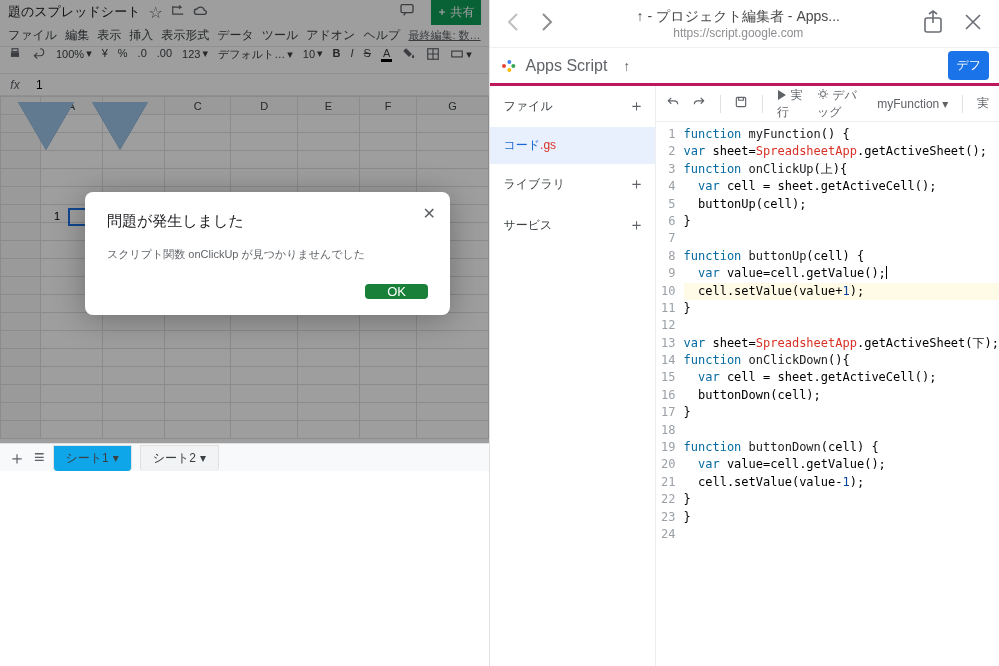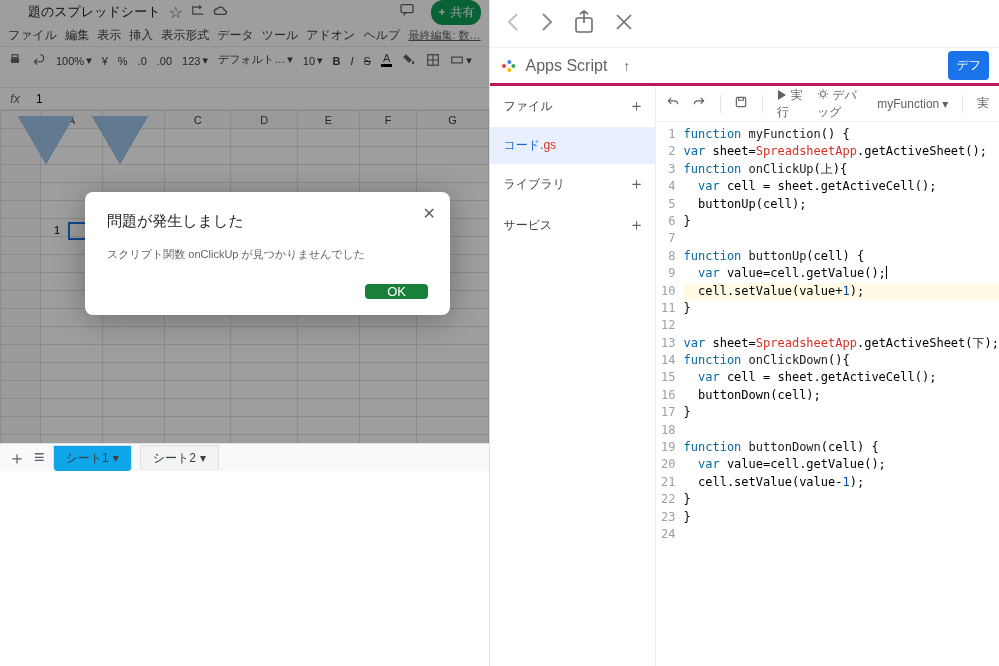--- a/index.html
+++ b/index.html
@@ -3,28 +3,28 @@
 <meta charset="utf-8">
 <style>
 * { box-sizing: border-box; margin: 0; padding: 0; }
 body { font-family: -apple-system, "Helvetica Neue", Arial, sans-serif; width: 999px; height: 666px; overflow: hidden; display: flex; background: #fff; }
 
 
 .sheets { position: relative; width: 500px; height: 666px; background: #fff; }
 .sheets .mask { position: absolute; inset: 0; background: rgba(0,0,0,0.38); pointer-events: none; z-index: 2; }
 .sheets .mask-white { position: absolute; left: 0; right: 0; bottom: 0; height: 195px; background: #fff; z-index: 3; }
 .sheets .sh-header { height: 24px; display: flex; align-items: center; padding: 0 8px; gap: 8px; }
-.sheets .title { font-size: 13px; color: #202124; white-space: nowrap; margin-left: 20px; }
+.sheets .title { font-size: 13px; color: #202124; white-space: nowrap; }
 .sheets .icon { color: #5f6368; cursor: pointer; }
 .sheets .sh-header .right-icons { margin-left: auto; display: flex; gap: 16px; align-items: center; }
-.sheets .share-btn { background: #0f9d58; color: #fff; border-radius: 12px; padding: 4px 6px; font-size: 12px; font-weight: 500; }
+.sheets .share-btn { background: #0f9d58; color: #fff; border-radius: 0; padding: 4px 6px; font-size: 12px; font-weight: 500; }
 .sheets .menu { display: flex; gap: 8px; padding: 0 8px; height: 22px; align-items: center; }
 .sheets .menu span { font-size: 12px; color: #3c4043; cursor: pointer; }
 .sheets .menu .edit-info { margin-left: auto; font-size: 11px; color: #5f6368; text-decoration: underline; }
-.sheets .toolbar { display: flex; align-items: flex-end; gap: 10px; padding: 20px 8px; border-top: 1px solid #e8eaed; border-bottom: 1px solid #e8eaed; height: 28px; }
+.sheets .toolbar { display: flex; align-items: flex-start; gap: 10px; padding: 0 8px; border-top: 1px solid #e8eaed; border-bottom: 1px solid #e8eaed; height: 28px; }
 .sheets .toolbar .tb { font-size: 11px; color: #3c4043; display: inline-flex; align-items: center; gap: 2px; }
 .sheets .toolbar svg { display: block; }
 .sheets .formulabar { display: flex; align-items: center; border-bottom: 1px solid #e8eaed; height: 22px; }
 .sheets .fx { width: 30px; text-align: center; font-style: italic; font-size: 12px; color: #5f6368; }
 .sheets .fval { font-size: 12px; padding-left: 6px; }
 .sheets .grid { position: relative; background: #fff; }
 .sheets table { border-collapse: collapse; width: 100%; }
 .sheets th, .sheets td { border: 1px solid #e0e0e0; font-size: 11px; color: #3c4043; }
 .sheets th { background: #f8f9fa; height: 18px; font-weight: 400; }
 .sheets th.corner { width: 40px; }
@@ -382,20 +382,24 @@
 </div>
 
 <div class="script">
   <div class="navbar">
     <span class="back"><svg width="14" height="20" viewBox="0 0 12 20" fill="none" stroke="currentColor" stroke-width="2">
           <path d="M10 2L2 10l8 8"></path>
         </svg></span>
     <span class="fwd"><svg width="14" height="20" viewBox="0 0 12 20" fill="none" stroke="currentColor" stroke-width="2">
           <path d="M2 2l8 8-8 8"></path>
         </svg></span>
+    <div class="center">
+      <div class="ptitle">↑ - プロジェクト編集者 - Apps...</div>
+      <div class="purl">https://script.google.com</div>
+    </div>
     <span class="sharei"><svg width="20" height="24" viewBox="0 0 20 24" fill="none" stroke="currentColor" stroke-width="1.6">
           <path d="M10 1v12M6 4l4-3 4 3"></path>
           <rect x="2" y="8" width="16" height="14" rx="2"></rect>
         </svg></span>
     <span class="closei"><svg width="20" height="20" viewBox="0 0 20 20" stroke="currentColor" stroke-width="1.6">
           <path d="M3 3l14 14M17 3L3 17"></path>
         </svg></span>
   </div>
   <div class="topbar">
     <span class="logo">

